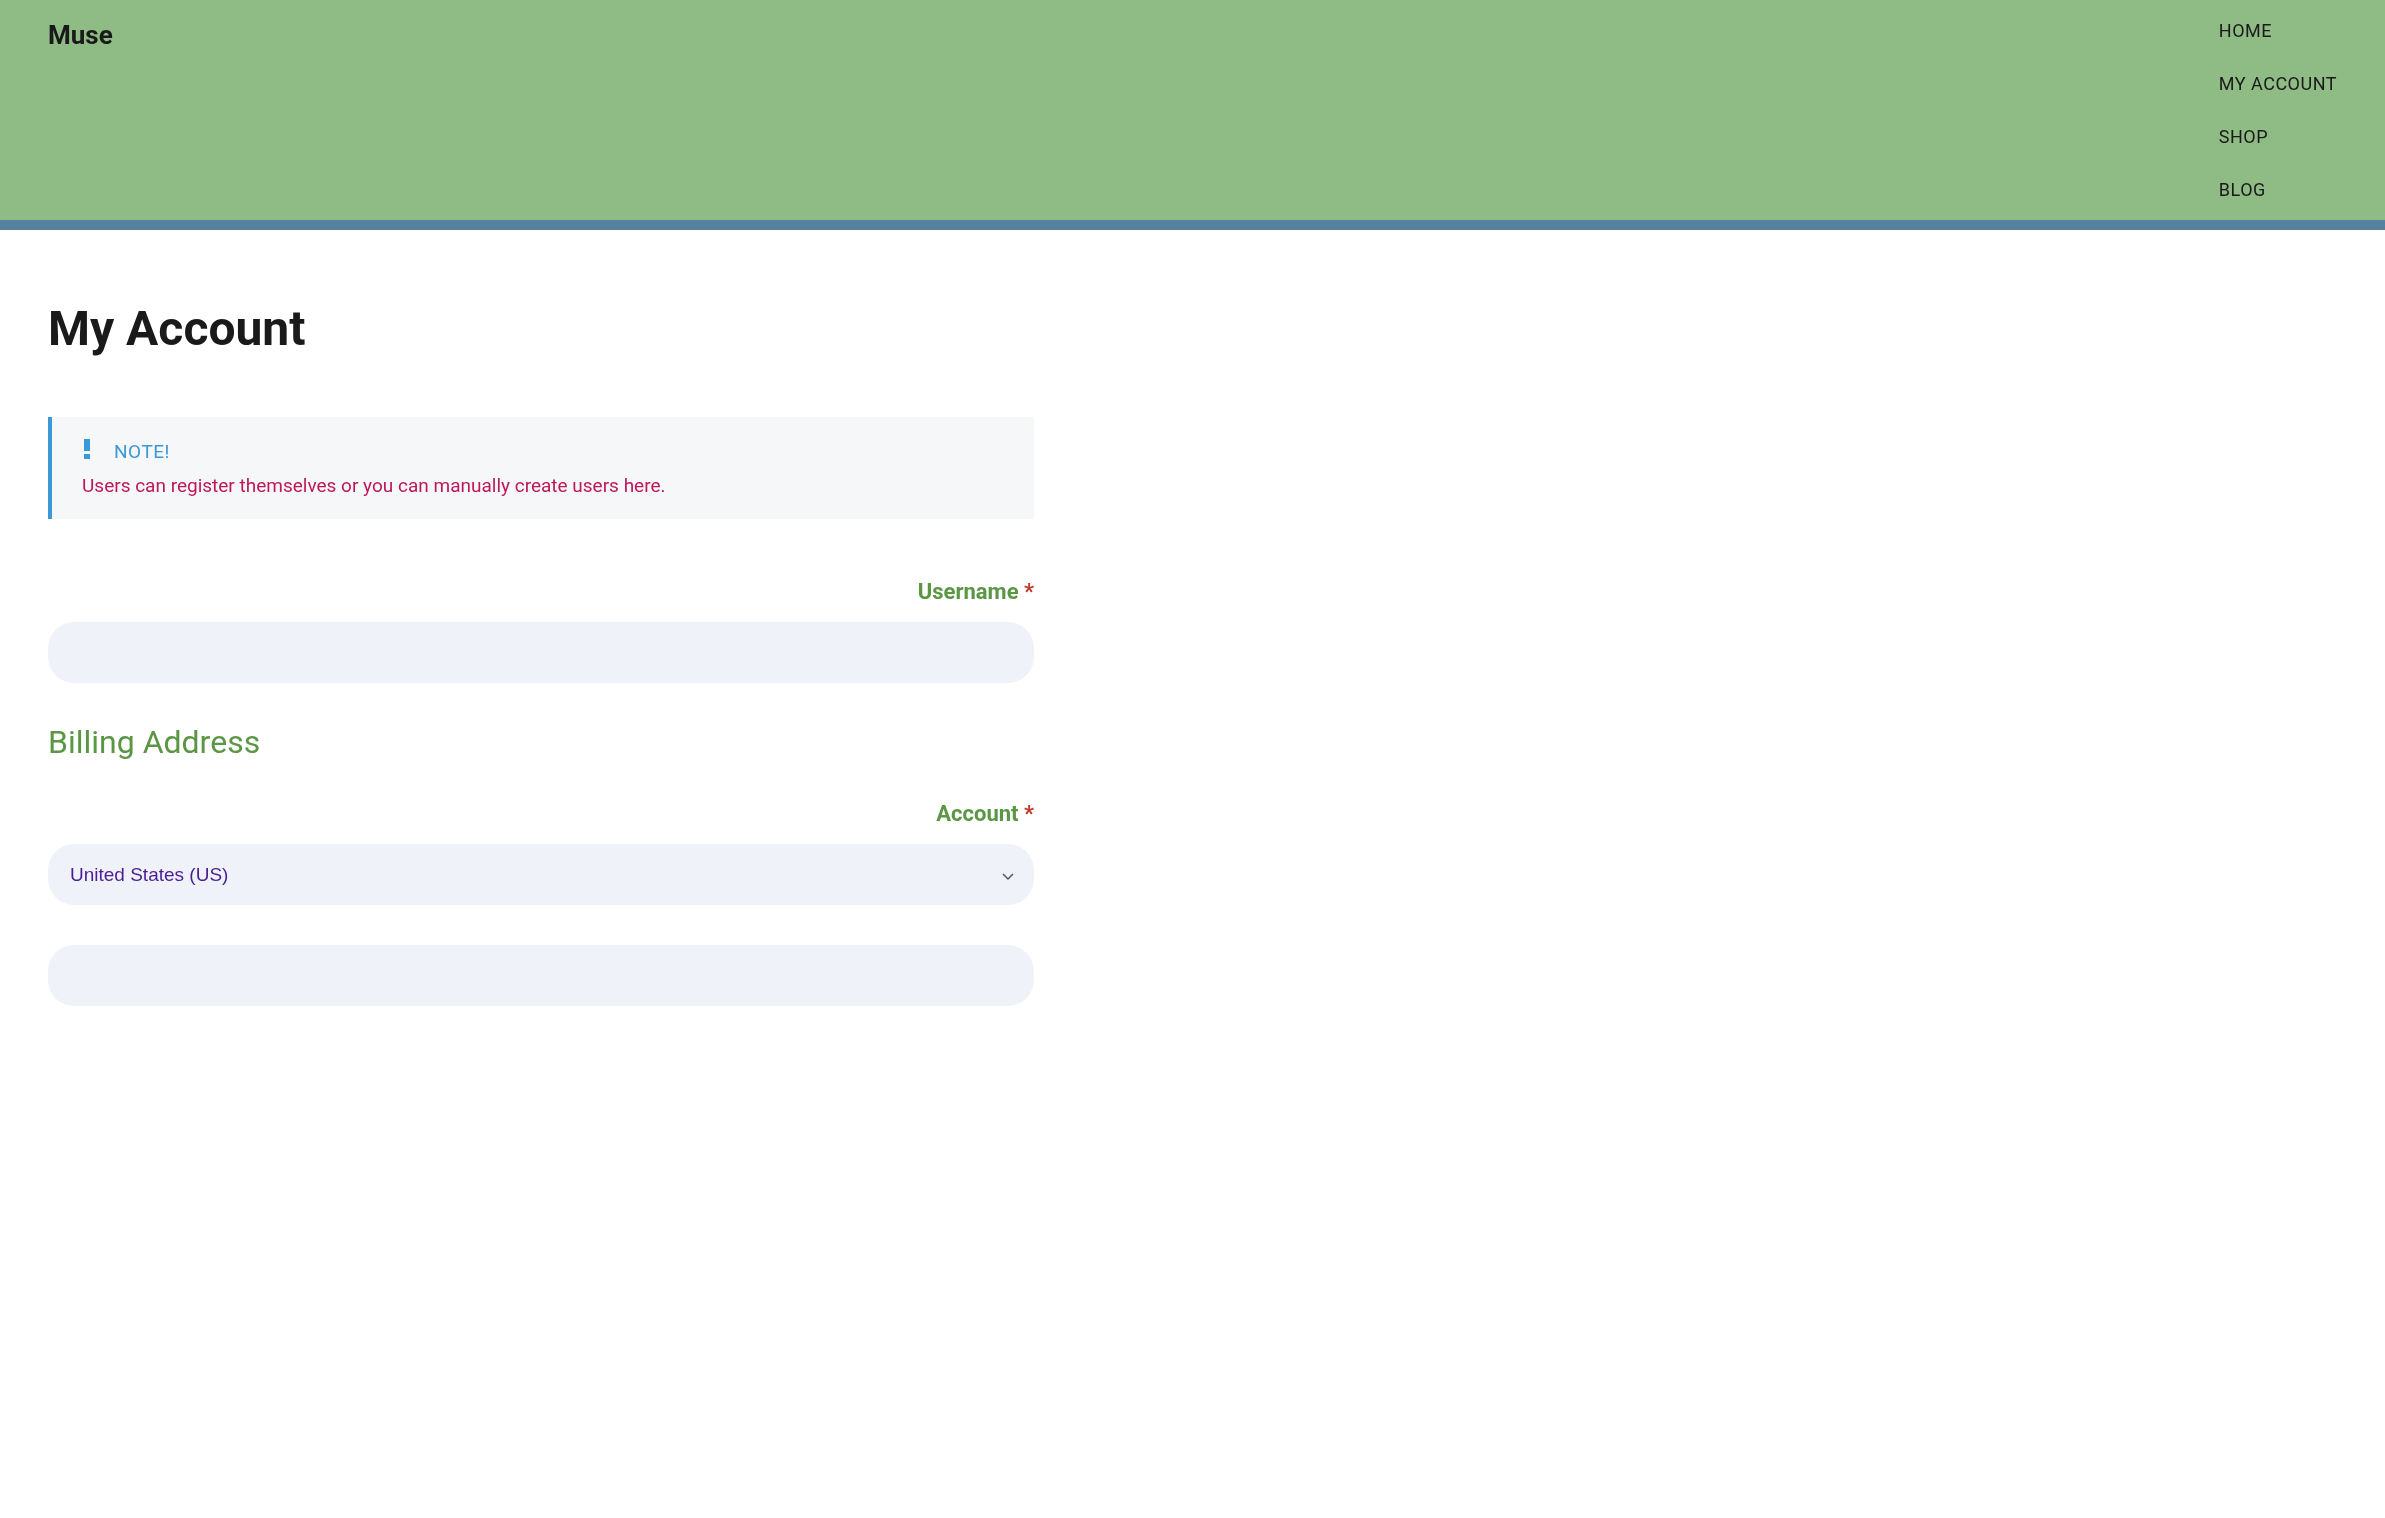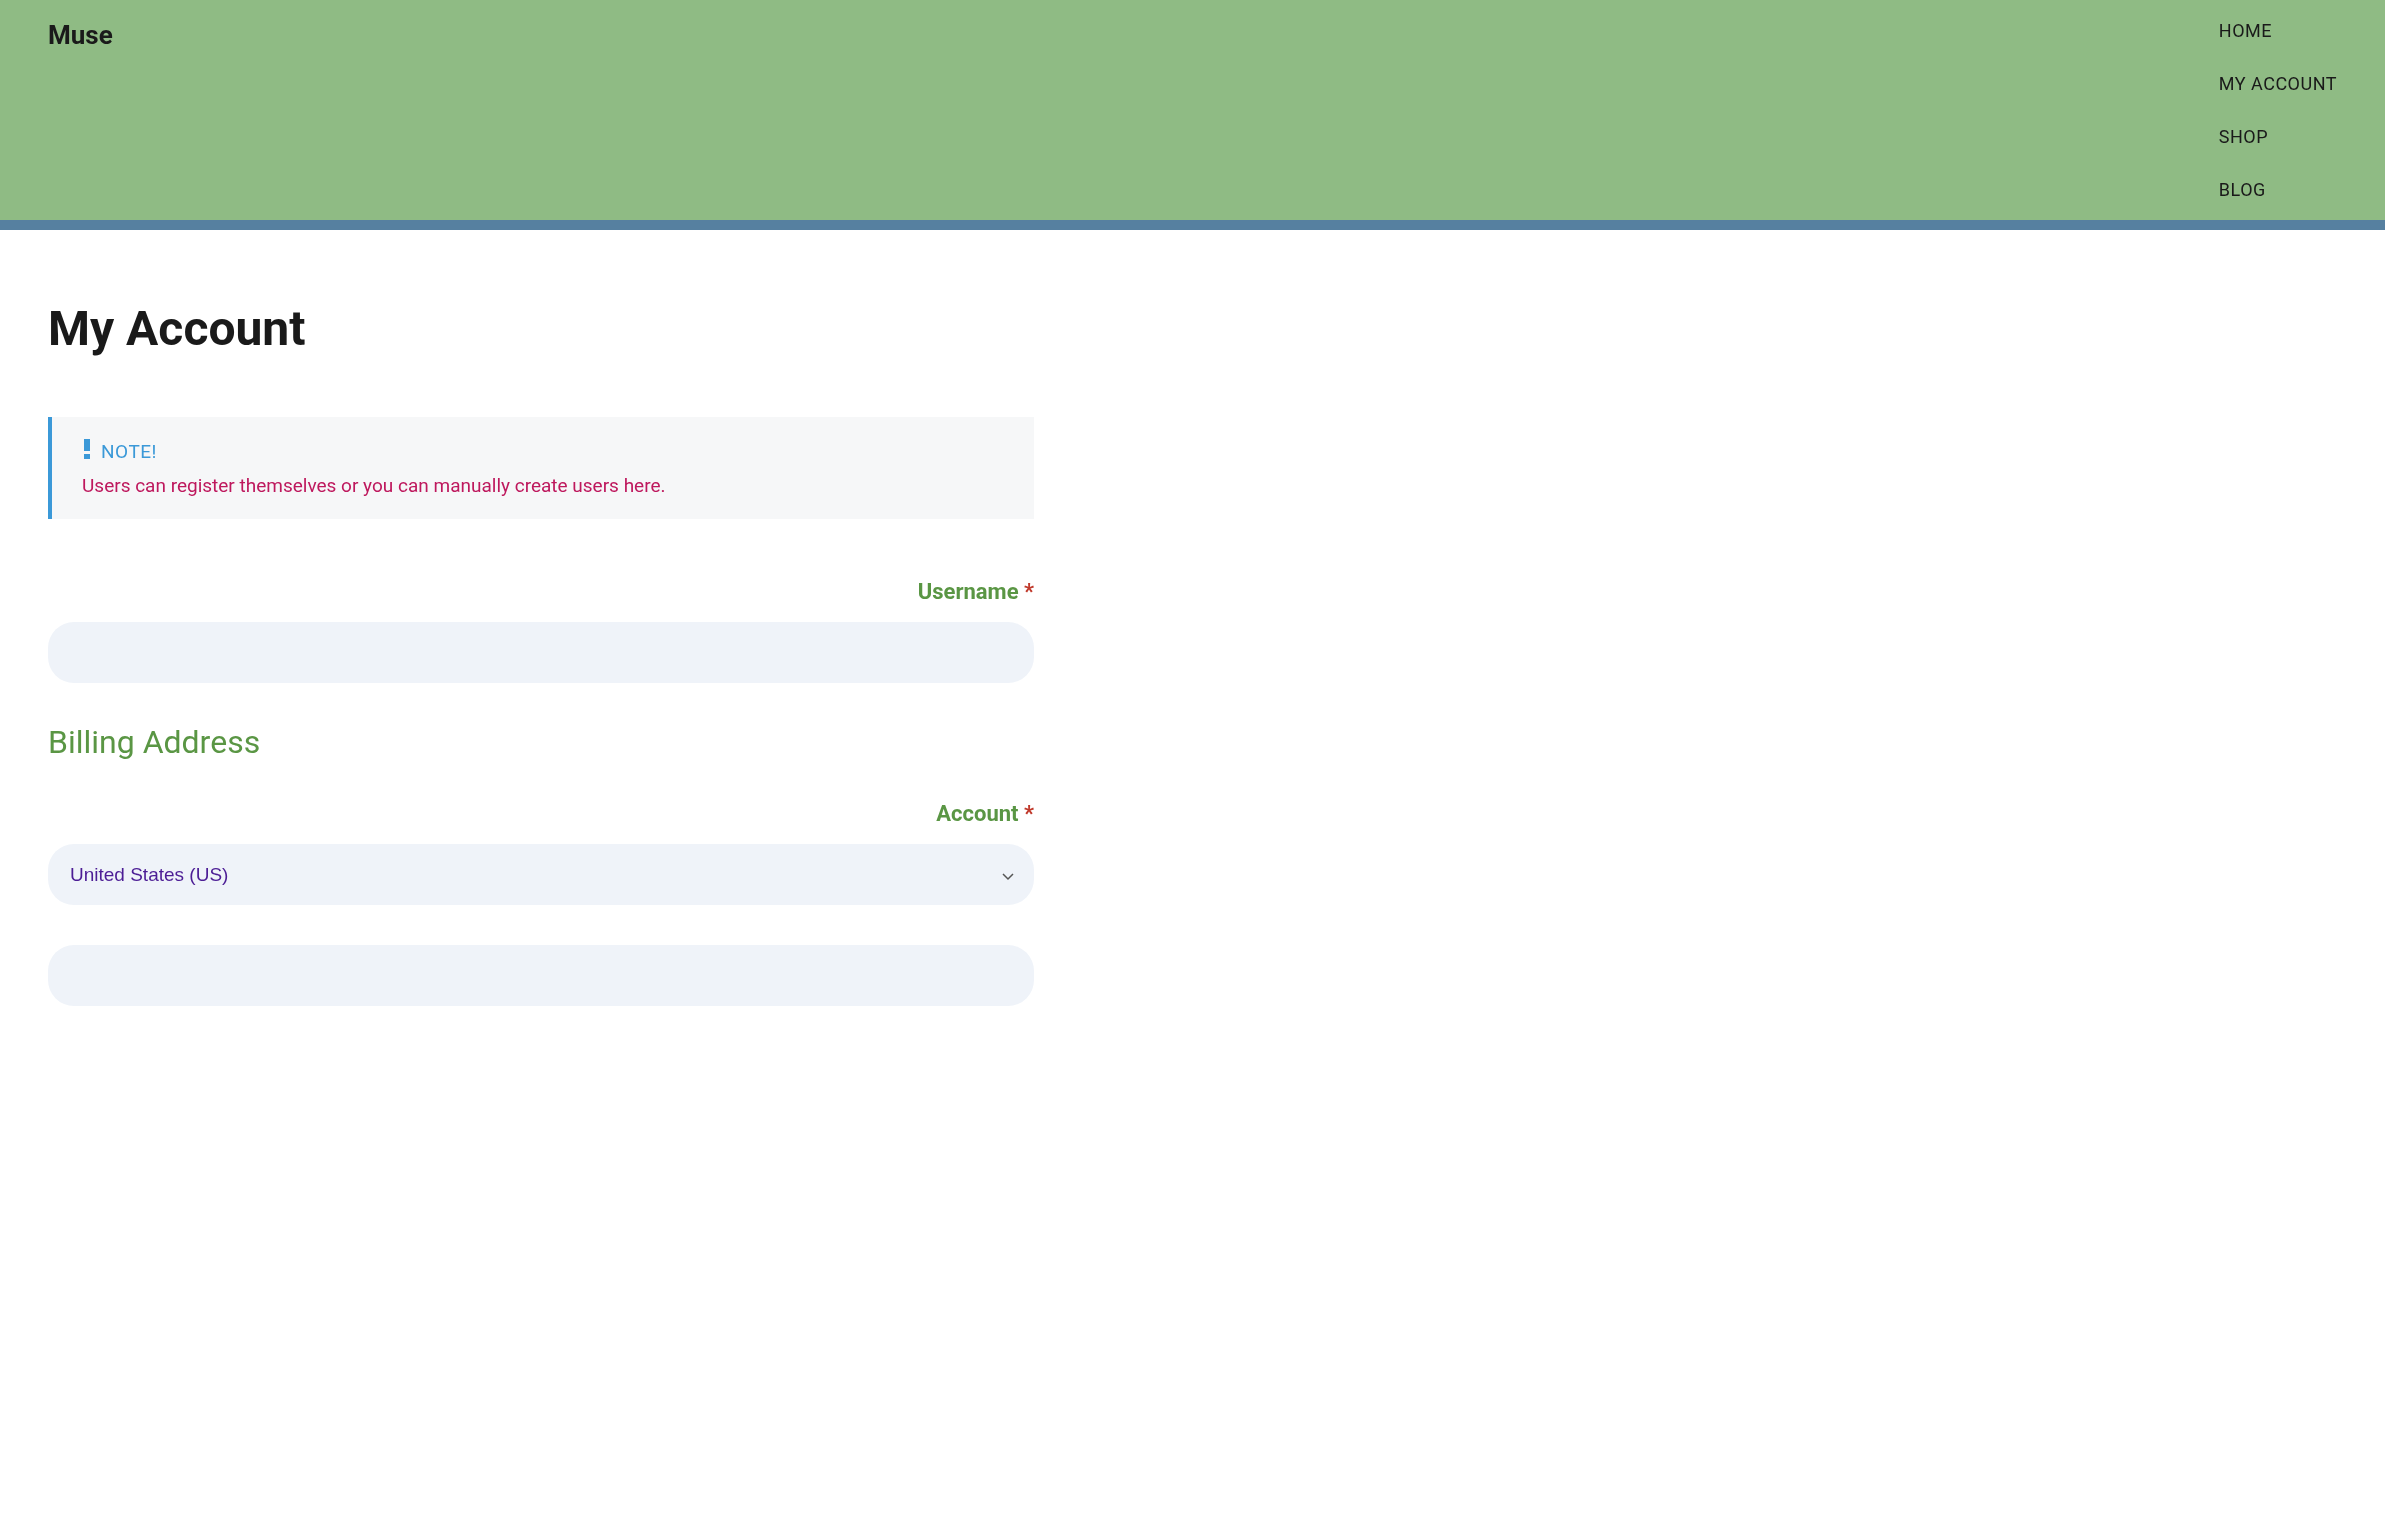--- a/index.html
+++ b/index.html
@@ -52,21 +52,21 @@
   }
   .note-box {
     background: #f6f7f8;
     border-left: 4px solid #3b99d8;
     padding: 22px 30px;
     margin-bottom: 60px;
   }
   .note-header {
     display: flex;
     align-items: center;
-    gap: 9px;
+    gap: 22px;
     margin-bottom: 10px;
   }
   .note-icon {
     color: #3b99d8;
     font-size: 20px;
     font-weight: 900;
   }
   .note-title {
     color: #3b99d8;
     font-size: 19px;

